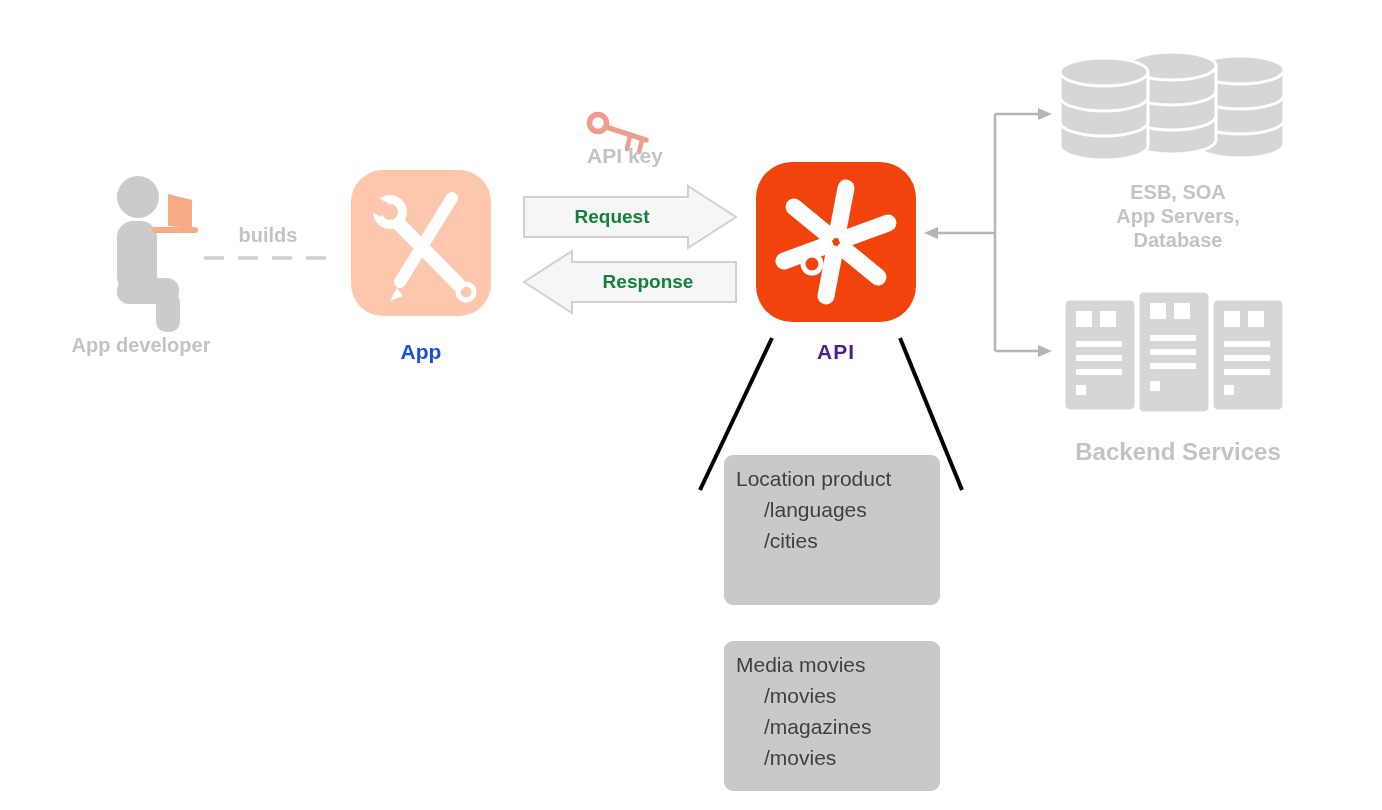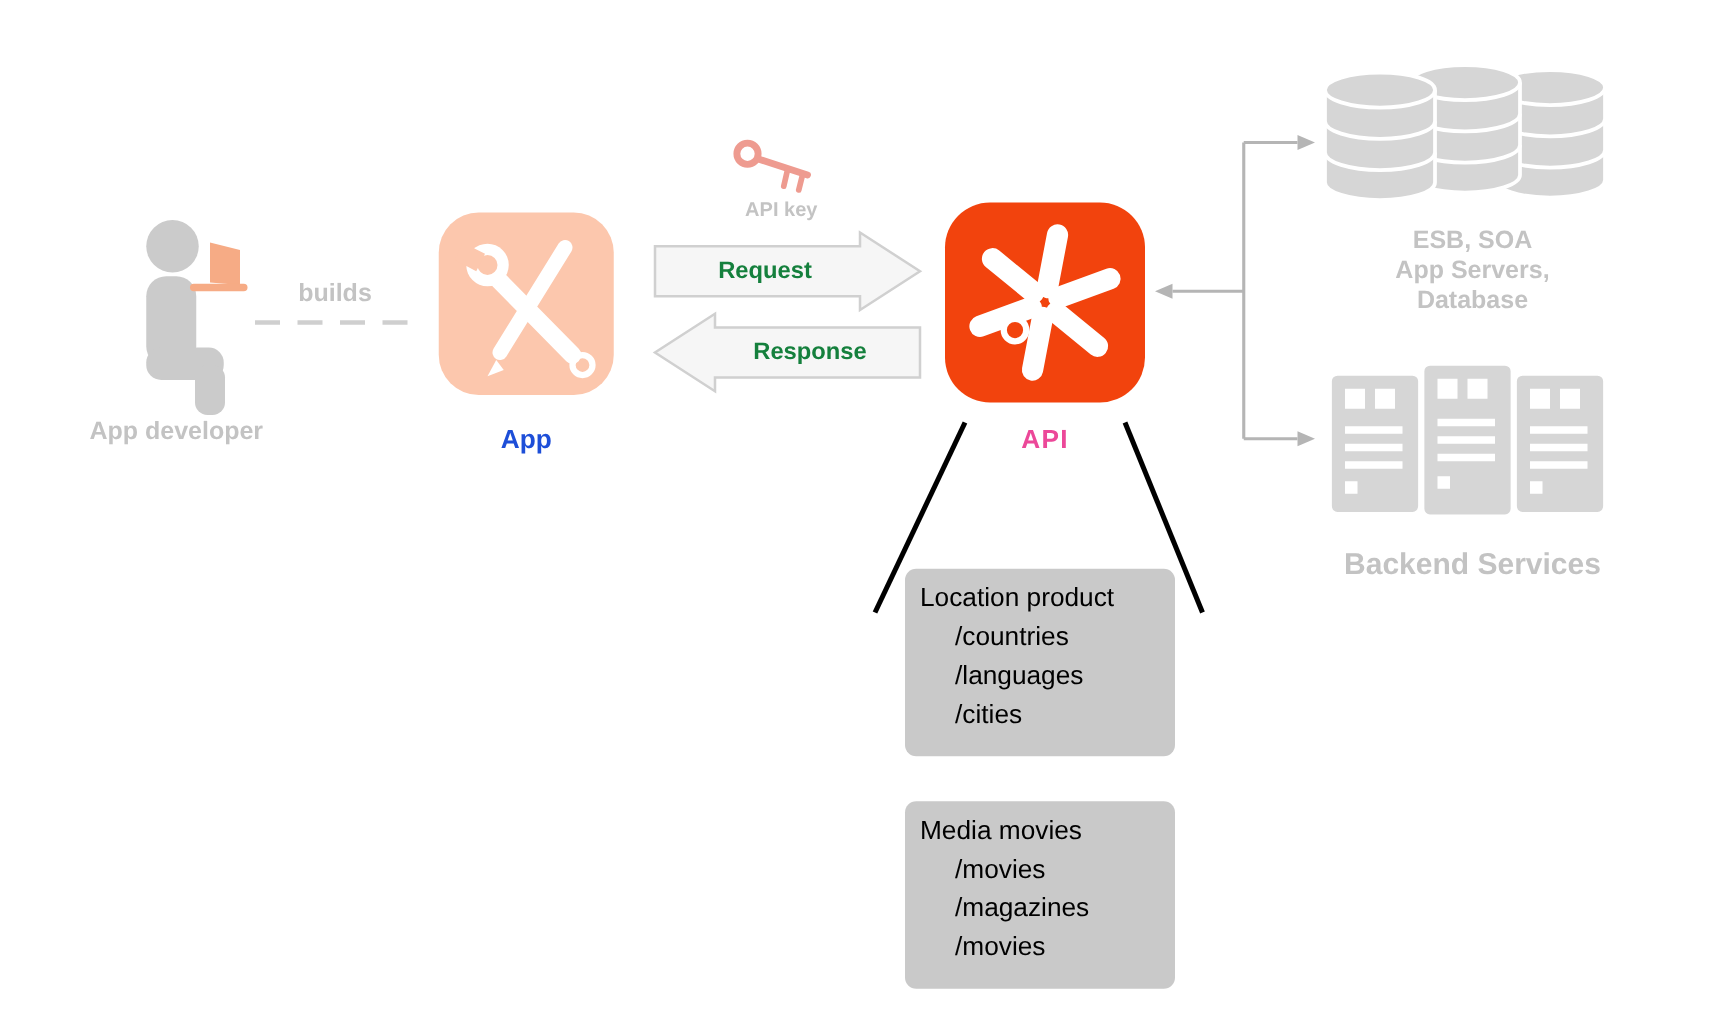--- a/index.html
+++ b/index.html
@@ -6,26 +6,26 @@
   #canvas{
     position:relative;width:1382px;height:810px;background:#ffffff;overflow:hidden;
     font-family:"Liberation Sans","DejaVu Sans",sans-serif;
   }
   svg{position:absolute;left:0;top:0;}
   .glabel{
     position:absolute;font-weight:bold;color:#c3c3c3;text-align:center;
     -webkit-user-select:none;user-select:none;
   }
   .app-label{color:#1d4ed8;}
-  .api-label{color:#ec4899;letter-spacing:1px;}
+  .api-label{color:#4c1d95;letter-spacing:1px;}
   .arrow-text{color:#15803d;}
   .product-box{
     position:absolute;width:216px;height:150px;box-sizing:border-box;
     background:#c9c9c9;border-radius:9px;padding:8px 12px;
-    color:#000000;font-size:21px;line-height:31px;
+    color:#404040;font-size:21px;line-height:31px;
   }
   .product-endpoint{padding-left:28px;}
 </style>
 </head>
 <body>
 
 <div id="canvas">
 
   <svg width="1382" height="810" viewBox="0 0 1382 810">
 
@@ -140,39 +140,38 @@
       </g>
     </g>
   </svg>
 
   <div class="glabel" style="left:46px;top:334px;width:190px;font-size:20px;">App developer</div>
 
   <div class="glabel" style="left:218px;top:224px;width:100px;font-size:20px;">builds</div>
 
   <div class="glabel app-label" style="left:351px;top:340px;width:140px;font-size:21px;">App</div>
 
-  <div class="glabel" style="left:563px;top:160px;width:124px;font-size:16px;">API key</div>
+  <div class="glabel" style="left:563px;top:144px;width:124px;font-size:21px;">API key</div>
 
   <div class="glabel arrow-text" style="left:524px;top:206px;width:176px;font-size:19px;">Request</div>
 
   <div class="glabel arrow-text" style="left:560px;top:271px;width:176px;font-size:19px;">Response</div>
 
   <div class="glabel api-label" style="left:756px;top:340px;width:160px;font-size:21px;">API</div>
 
   <div class="glabel" style="left:1028px;top:438px;width:300px;font-size:24px;">Backend Services</div>
 
   <div class="glabel" style="left:1078px;top:180px;width:200px;font-size:20px;line-height:24px;">
     <span style="display:block;">ESB, SOA</span>
     <span style="display:block;">App Servers,</span>
     <span style="display:block;">Database</span>
   </div>
 
   <div class="product-box" style="left:724px;top:455px;">
     <div>Location product</div>
-    <div class="product-endpoint">/countries</div>
     <div class="product-endpoint">/languages</div>
     <div class="product-endpoint">/cities</div>
   </div>
 
   <div class="product-box" style="left:724px;top:641px;">
     <div>Media movies</div>
     <div class="product-endpoint">/movies</div>
     <div class="product-endpoint">/magazines</div>
     <div class="product-endpoint">/movies</div>
   </div>

